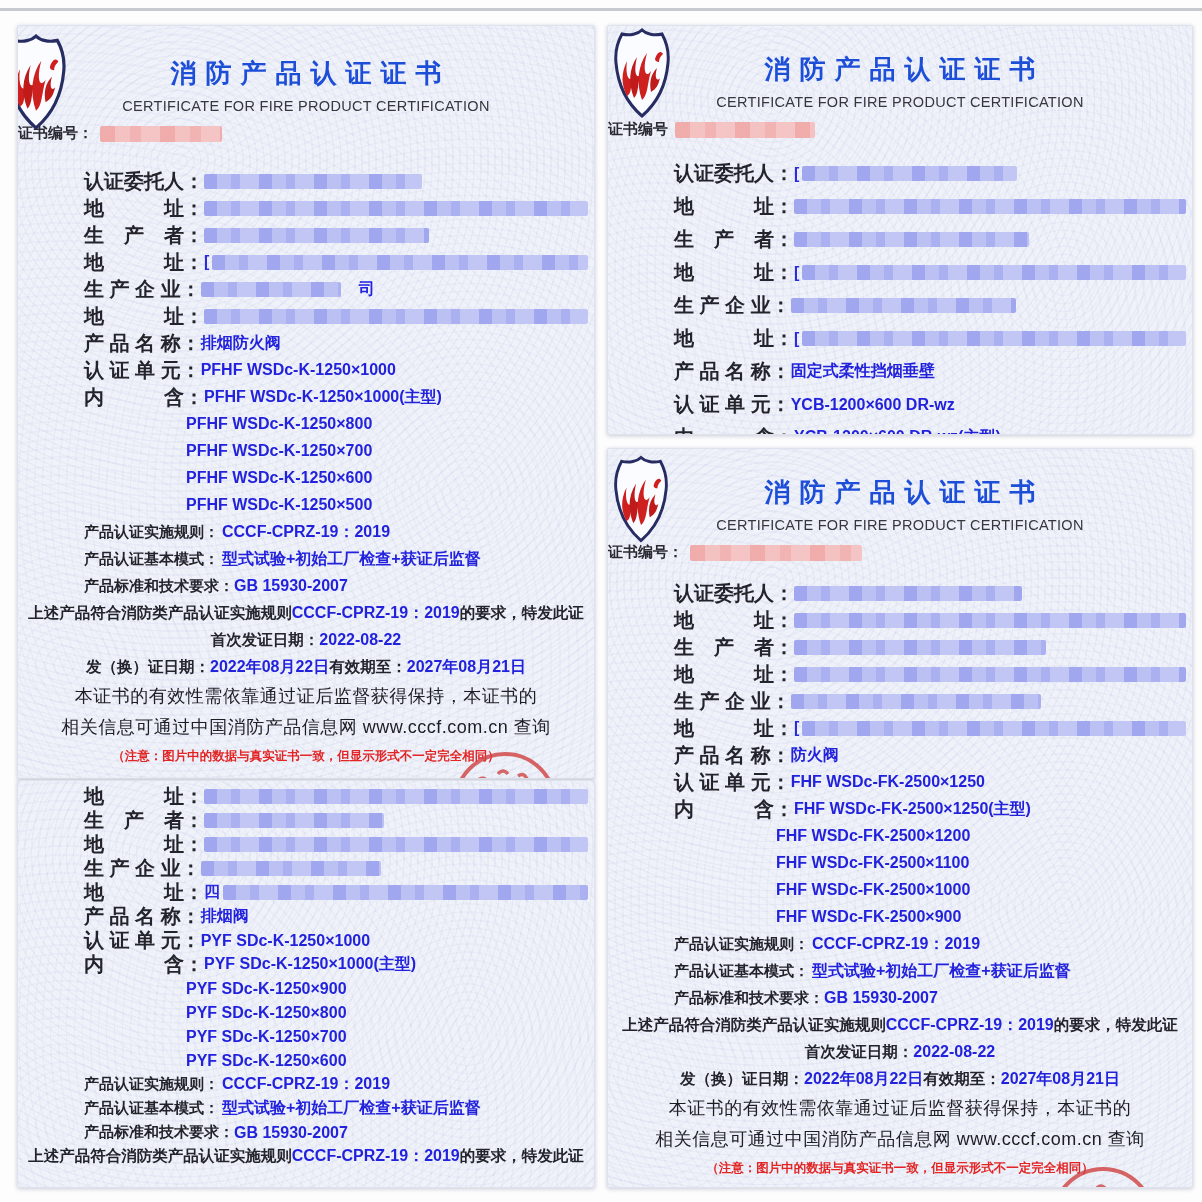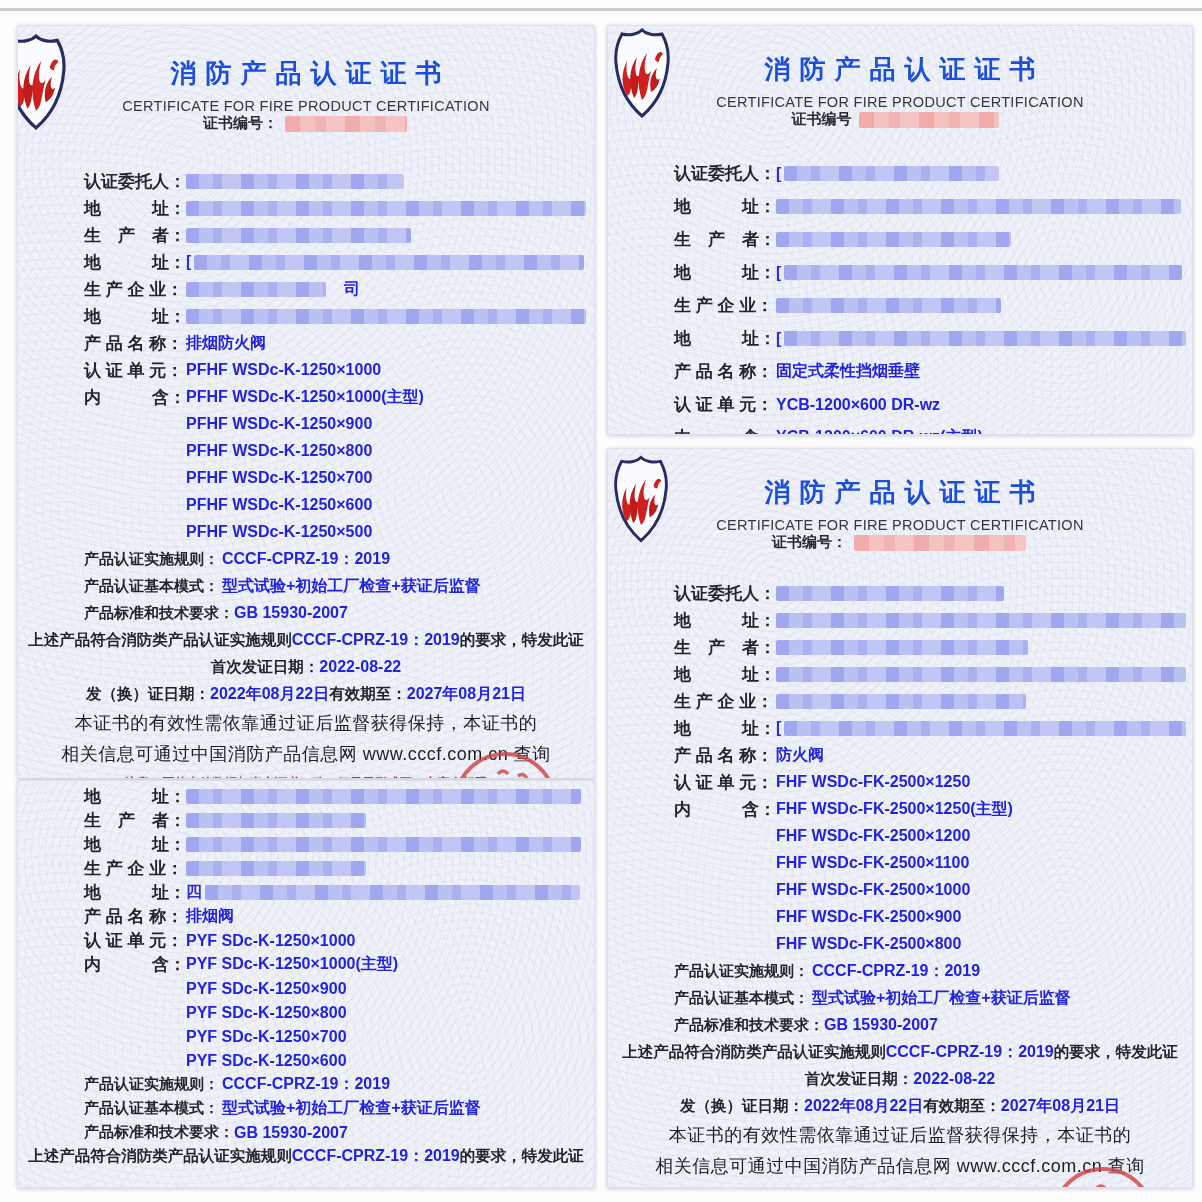--- a/index.html
+++ b/index.html
@@ -40,35 +40,35 @@
   .c-br .logo{left:4px;top:6px;}
   .title{
     text-align:center;font-size:26px;font-weight:700;letter-spacing:9px;text-indent:9px;
     color:#1d4ed8;padding-top:30px;white-space:nowrap;
   }
   .c-tr .title,.c-br .title{padding-top:26px;}
   .subtitle{
     text-align:center;font-size:14.5px;color:#35363e;margin-top:7px;
     letter-spacing:.3px;font-weight:500;white-space:nowrap;
   }
-  .certno{display:flex;justify-content:center;align-items:center;margin-top:0;padding-right:2px;font-family:Liberation Serif, serif;}
+  .certno{display:flex;justify-content:flex-start;align-items:center;margin-top:10px;padding-right:2px;font-family:Liberation Serif, serif;}
   .c-tr .certno{padding-right:10px;}
   .certno .lab{font-size:15px;font-weight:700;color:#2a2a32;margin-right:7px;white-space:pre;}
 
   
   .rows{position:relative;}
   .c-bl .rows{padding-top:6px;}
   .row{display:flex;align-items:center;padding-left:66px;padding-right:6px;}
   .c-tl .row{height:20px;margin-bottom:7px;}
   .c-bl .row{height:19px;margin-bottom:5px;}
   .c-tr .row{height:21px;margin-bottom:12px;}
   .c-br .row{height:20px;margin-bottom:7px;}
   .row.center{padding-left:0;padding-right:0;justify-content:center;text-align:center;}
   .row.model{padding-left:168px;}
-  .flabel{flex:0 0 102px;font-size:17px;font-weight:700;color:#23232b;white-space:pre;}
+  .flabel{flex:0 0 102px;font-size:20px;font-weight:700;color:#23232b;white-space:pre;}
   .flabel.wide{flex:0 0 138px;font-size:15px;letter-spacing:0;}
   .preval{color:#2a2ae0;font-size:16px;font-weight:600;margin-right:3px;}
   .val{color:#2222dd;font-size:16px;font-weight:600;white-space:nowrap;}
   .suffix{margin-left:18px;}
   .txt{color:#23232b;font-size:15.5px;font-weight:600;white-space:nowrap;}
   .row.big .txt{font-size:18px;font-weight:400;color:#1d1d24;letter-spacing:.5px;}
   .row.big{height:24px;}
   .row.rednote .txt{font-size:12.5px;font-weight:700;color:#e22424;}
 
   
@@ -148,23 +148,20 @@
         </div>
         <div class="row">
           <span class="flabel">认 证 单 元：</span>
           <span class="val">PFHF WSDc-K-1250×1000</span>
         </div>
         <div class="row">
           <span class="flabel">内　　　含：</span>
           <span class="val">PFHF WSDc-K-1250×1000(主型)</span>
         </div>
         <div class="row model">
-          <span class="val">PFHF WSDc-K-1250×900</span>
-        </div>
-        <div class="row model">
           <span class="val">PFHF WSDc-K-1250×800</span>
         </div>
         <div class="row model">
           <span class="val">PFHF WSDc-K-1250×700</span>
         </div>
         <div class="row model">
           <span class="val">PFHF WSDc-K-1250×600</span>
         </div>
         <div class="row model">
           <span class="val">PFHF WSDc-K-1250×500</span>
@@ -411,23 +408,20 @@
         </div>
         <div class="row model">
           <span class="val">FHF WSDc-FK-2500×1100</span>
         </div>
         <div class="row model">
           <span class="val">FHF WSDc-FK-2500×1000</span>
         </div>
         <div class="row model">
           <span class="val">FHF WSDc-FK-2500×900</span>
         </div>
-        <div class="row model">
-          <span class="val">FHF WSDc-FK-2500×800</span>
-        </div>
         <div class="row">
           <span class="flabel wide">产品认证实施规则：</span>
           <span class="val">CCCF-CPRZ-19：2019</span>
         </div>
         <div class="row">
           <span class="flabel wide">产品认证基本模式：</span>
           <span class="val">型式试验+初始工厂检查+获证后监督</span>
         </div>
         <div class="row">
           <span class="flabel wide">产品标准和技术要求：</span>

